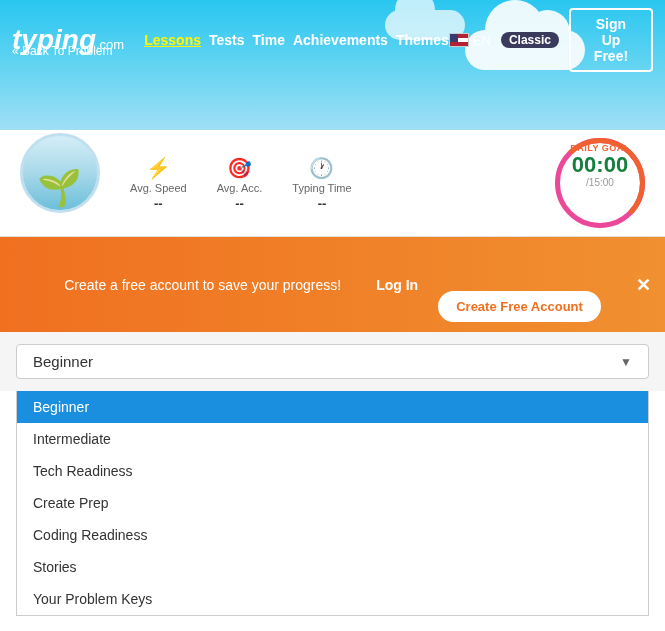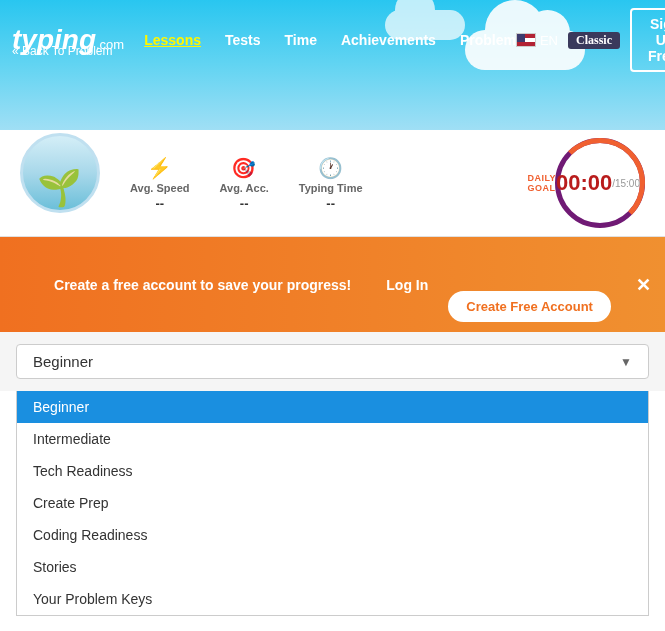--- a/index.html
+++ b/index.html
@@ -54,21 +54,21 @@
       font-style: italic;
     }
     .logo-dot-com {
       font-size: 13px;
       color: white;
       font-weight: normal;
     }
     .nav-links {
       display: flex;
       align-items: center;
-      gap: 24px;
+      gap: 8px;
       flex: 1;
     }
     .nav-link {
       color: white;
       text-decoration: none;
       font-size: 14px;
       font-weight: bold;
     }
     .nav-link.active {
       color: #fff700;
@@ -100,24 +100,23 @@
       content: '';
       position: absolute;
       top: 0; left: 0;
       width: 8px; height: 8px;
       background: #3c3b6e;
     }
     .classic-badge {
       background: #3a3a5c;
       color: white;
       padding: 1px 8px;
-      border-radius: 3px;
+      border-radius: 9px;
       font-size: 12px;
       font-weight: bold;
-      font-family: Liberation Serif, serif;
     }
     .btn-signup {
       background: transparent;
       color: white;
       border: 2px solid white;
       padding: 6px 16px;
       border-radius: 4px;
       font-size: 14px;
       font-weight: bold;
       cursor: pointer;
@@ -162,40 +161,40 @@
     }
     .stat-item {
       display: flex;
       flex-direction: column;
       align-items: center;
       gap: 2px;
     }
     .stat-label {
       font-size: 11px;
       color: #666;
-      font-weight: bold;
+      font-weight: normal;
     }
     .stat-icon {
       font-size: 20px;
     }
     .stat-value {
       font-size: 13px;
       color: #333;
       font-weight: bold;
     }
     .daily-goal {
       margin-left: auto;
       width: 90px;
       height: 90px;
       border-radius: 50%;
-      border: 5px solid #701a75;
-      display: flex;
-      flex-direction: row;
-      align-items: center;
-      justify-content: flex-end;
+      border: 5px solid #ec4899;
+      display: flex;
+      flex-direction: column;
+      align-items: center;
+      justify-content: flex-start;
       background: white;
       position: relative;
     }
     .daily-goal::before {
       content: '';
       position: absolute;
       top: -5px; left: -5px; right: -5px; bottom: -5px;
       border-radius: 50%;
       border: 5px solid transparent;
       border-top-color: #f06030;
@@ -204,42 +203,42 @@
     .goal-label {
       font-size: 9px;
       color: #f06030;
       font-weight: bold;
       letter-spacing: 0.5px;
       text-transform: uppercase;
     }
     .goal-time {
       font-size: 22px;
       font-weight: bold;
-      color: #b91c1c;
+      color: #15803d;
       line-height: 1.1;
     }
     .goal-sub {
       font-size: 10px;
       color: #999;
     }
 
     
     .promo-banner {
       background: linear-gradient(90deg, #f07020, #f09030);
       padding: 10px 20px;
       display: flex;
       align-items: center;
       justify-content: center;
       gap: 20px;
       position: relative;
     }
     .promo-text {
       color: white;
       font-size: 14px;
-      font-weight: bold;
+      font-weight: normal;
     }
     .promo-close {
       position: absolute;
       right: 14px;
       top: 50%;
       transform: translateY(-50%);
       color: white;
       font-size: 18px;
       cursor: pointer;
       font-weight: bold;
@@ -316,21 +315,21 @@
     <div class="logo">
       <span class="logo-typing">typing</span>
       <span class="logo-dot-com">.com</span>
     </div>
 
     <div class="nav-links">
       <a class="nav-link active" href="#">Lessons</a>
       <a class="nav-link" href="#">Tests</a>
       <a class="nav-link" href="#">Time</a>
       <a class="nav-link" href="#">Achievements</a>
-      <a class="nav-link" href="#">Problem</a>
+      <a class="nav-link" href="#">Themes</a>
     </div>
 
     <div class="nav-right">
       <div class="lang-badge">
         <span class="flag-icon"></span>
         <span>EN</span>
       </div>
       <span class="classic-badge">Classic</span>
       <button class="btn-signup">Sign Up Free!</button>
 

